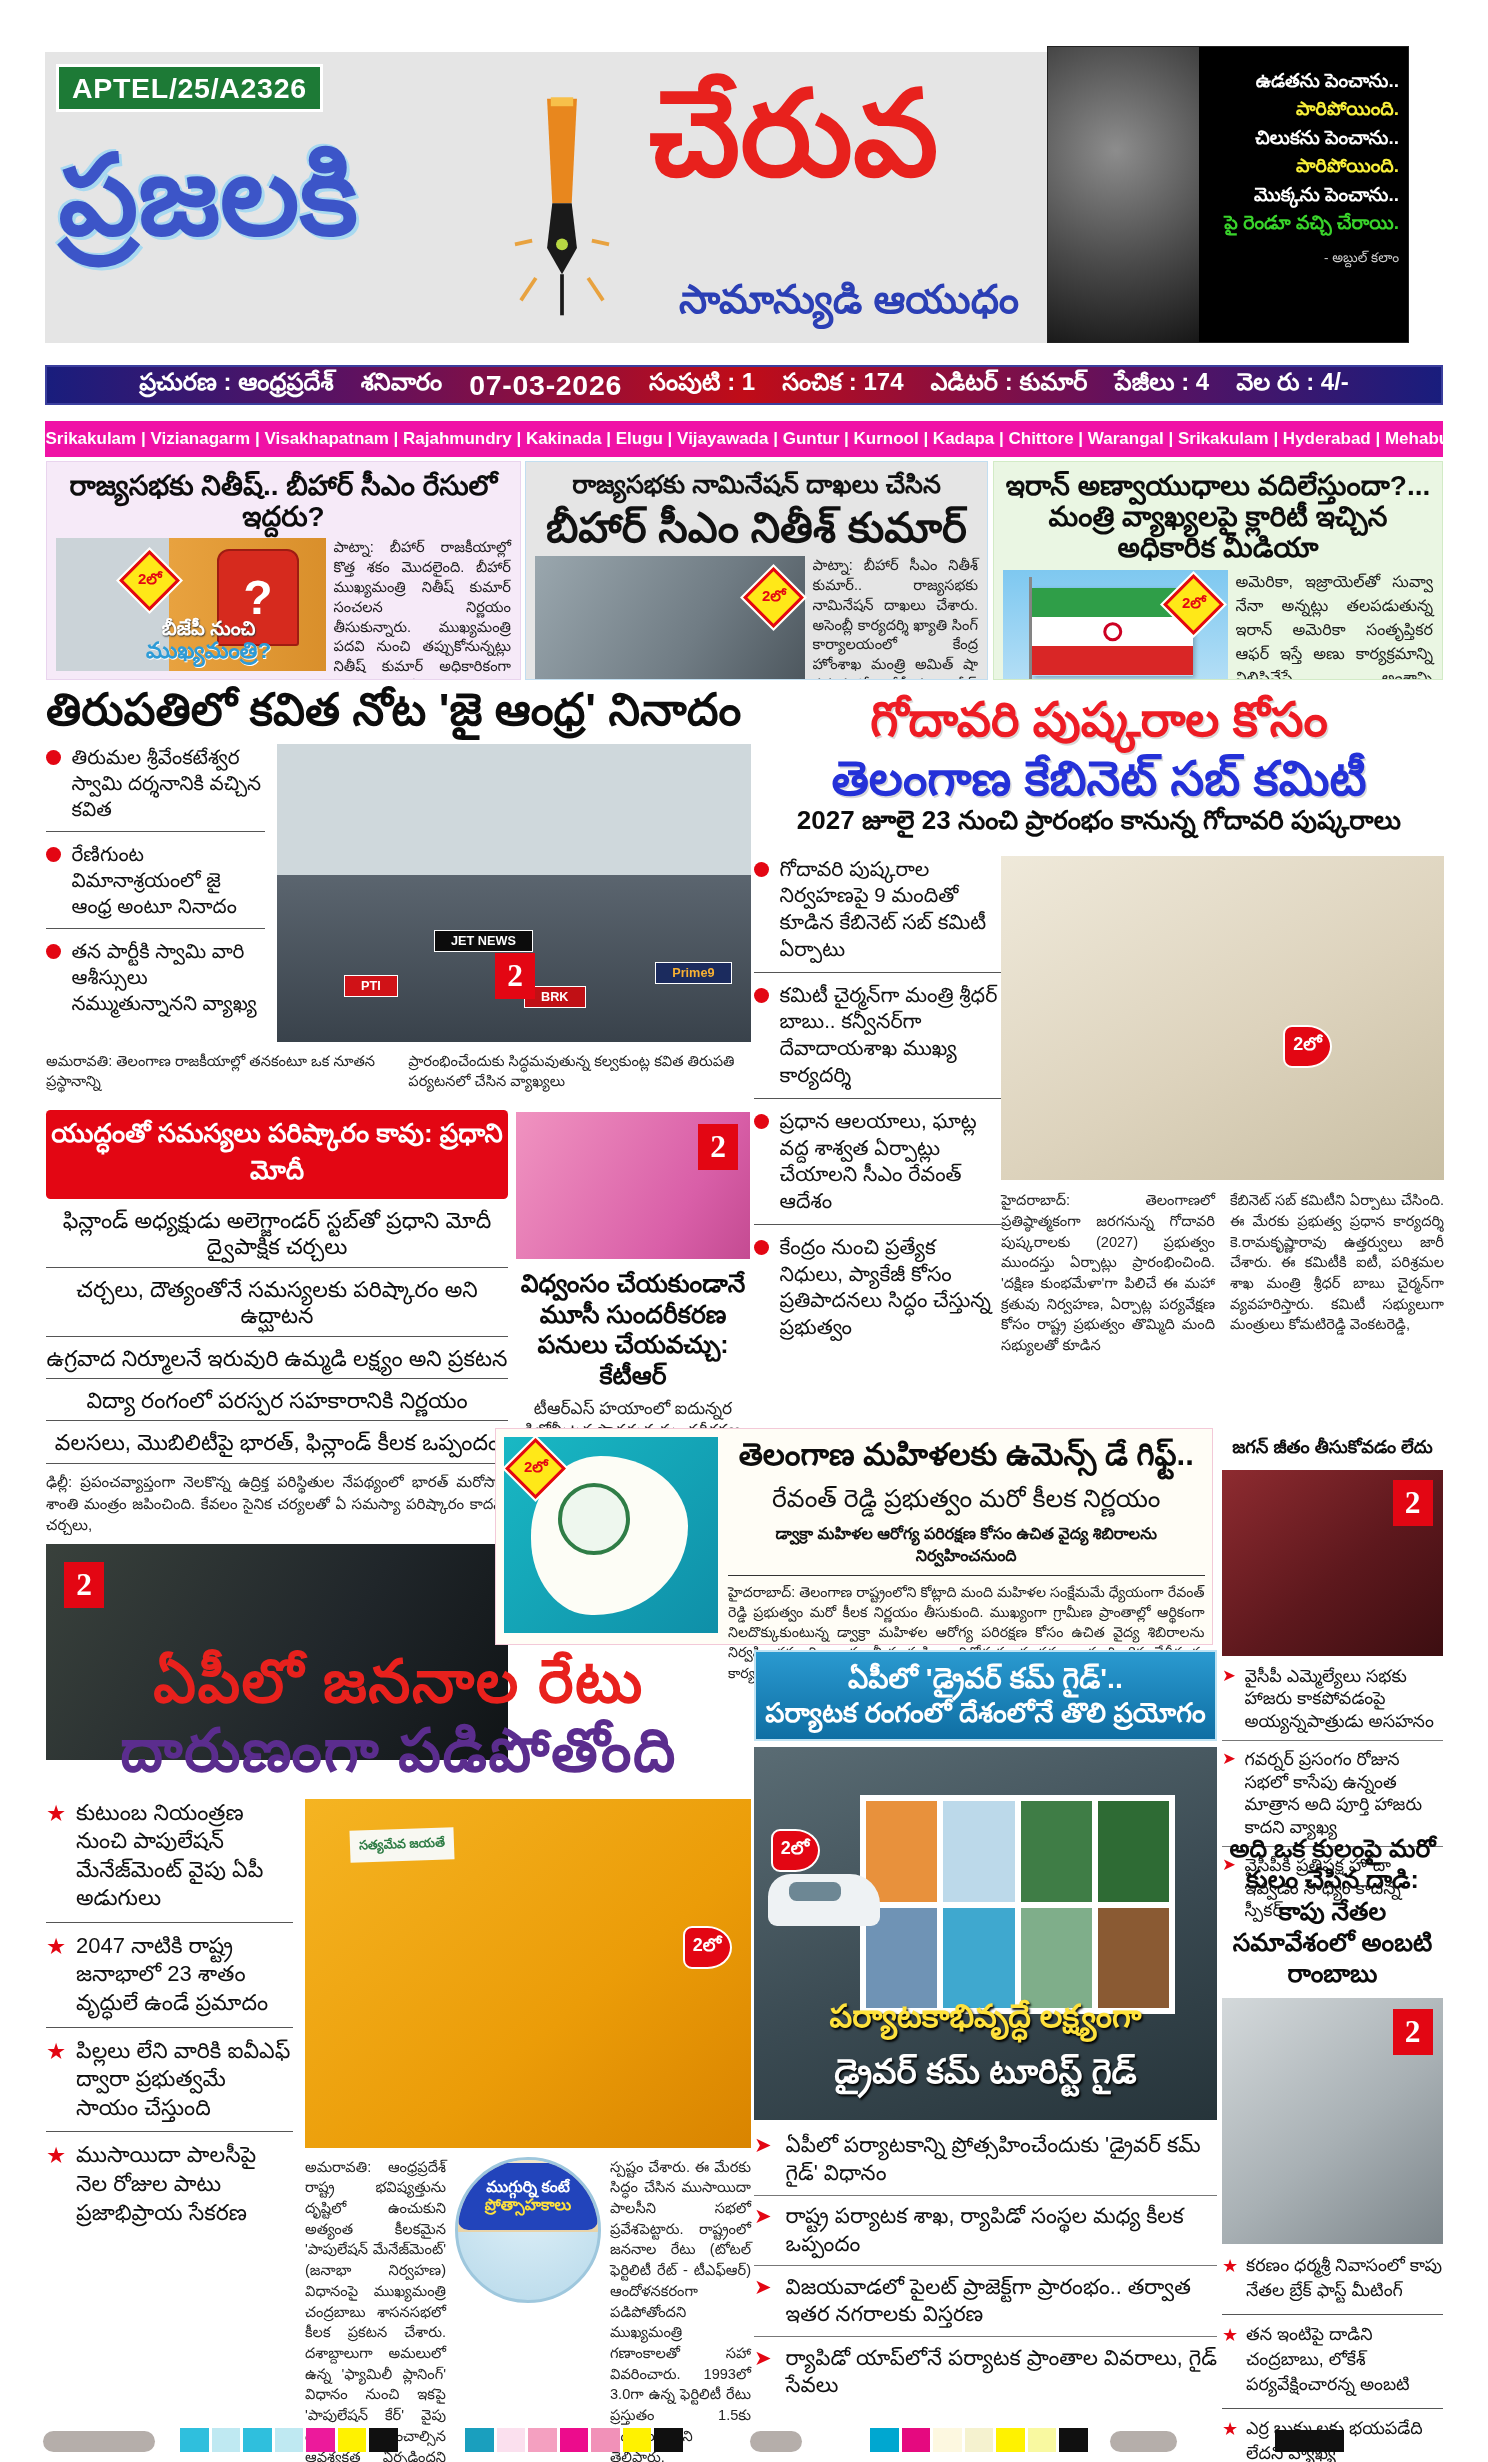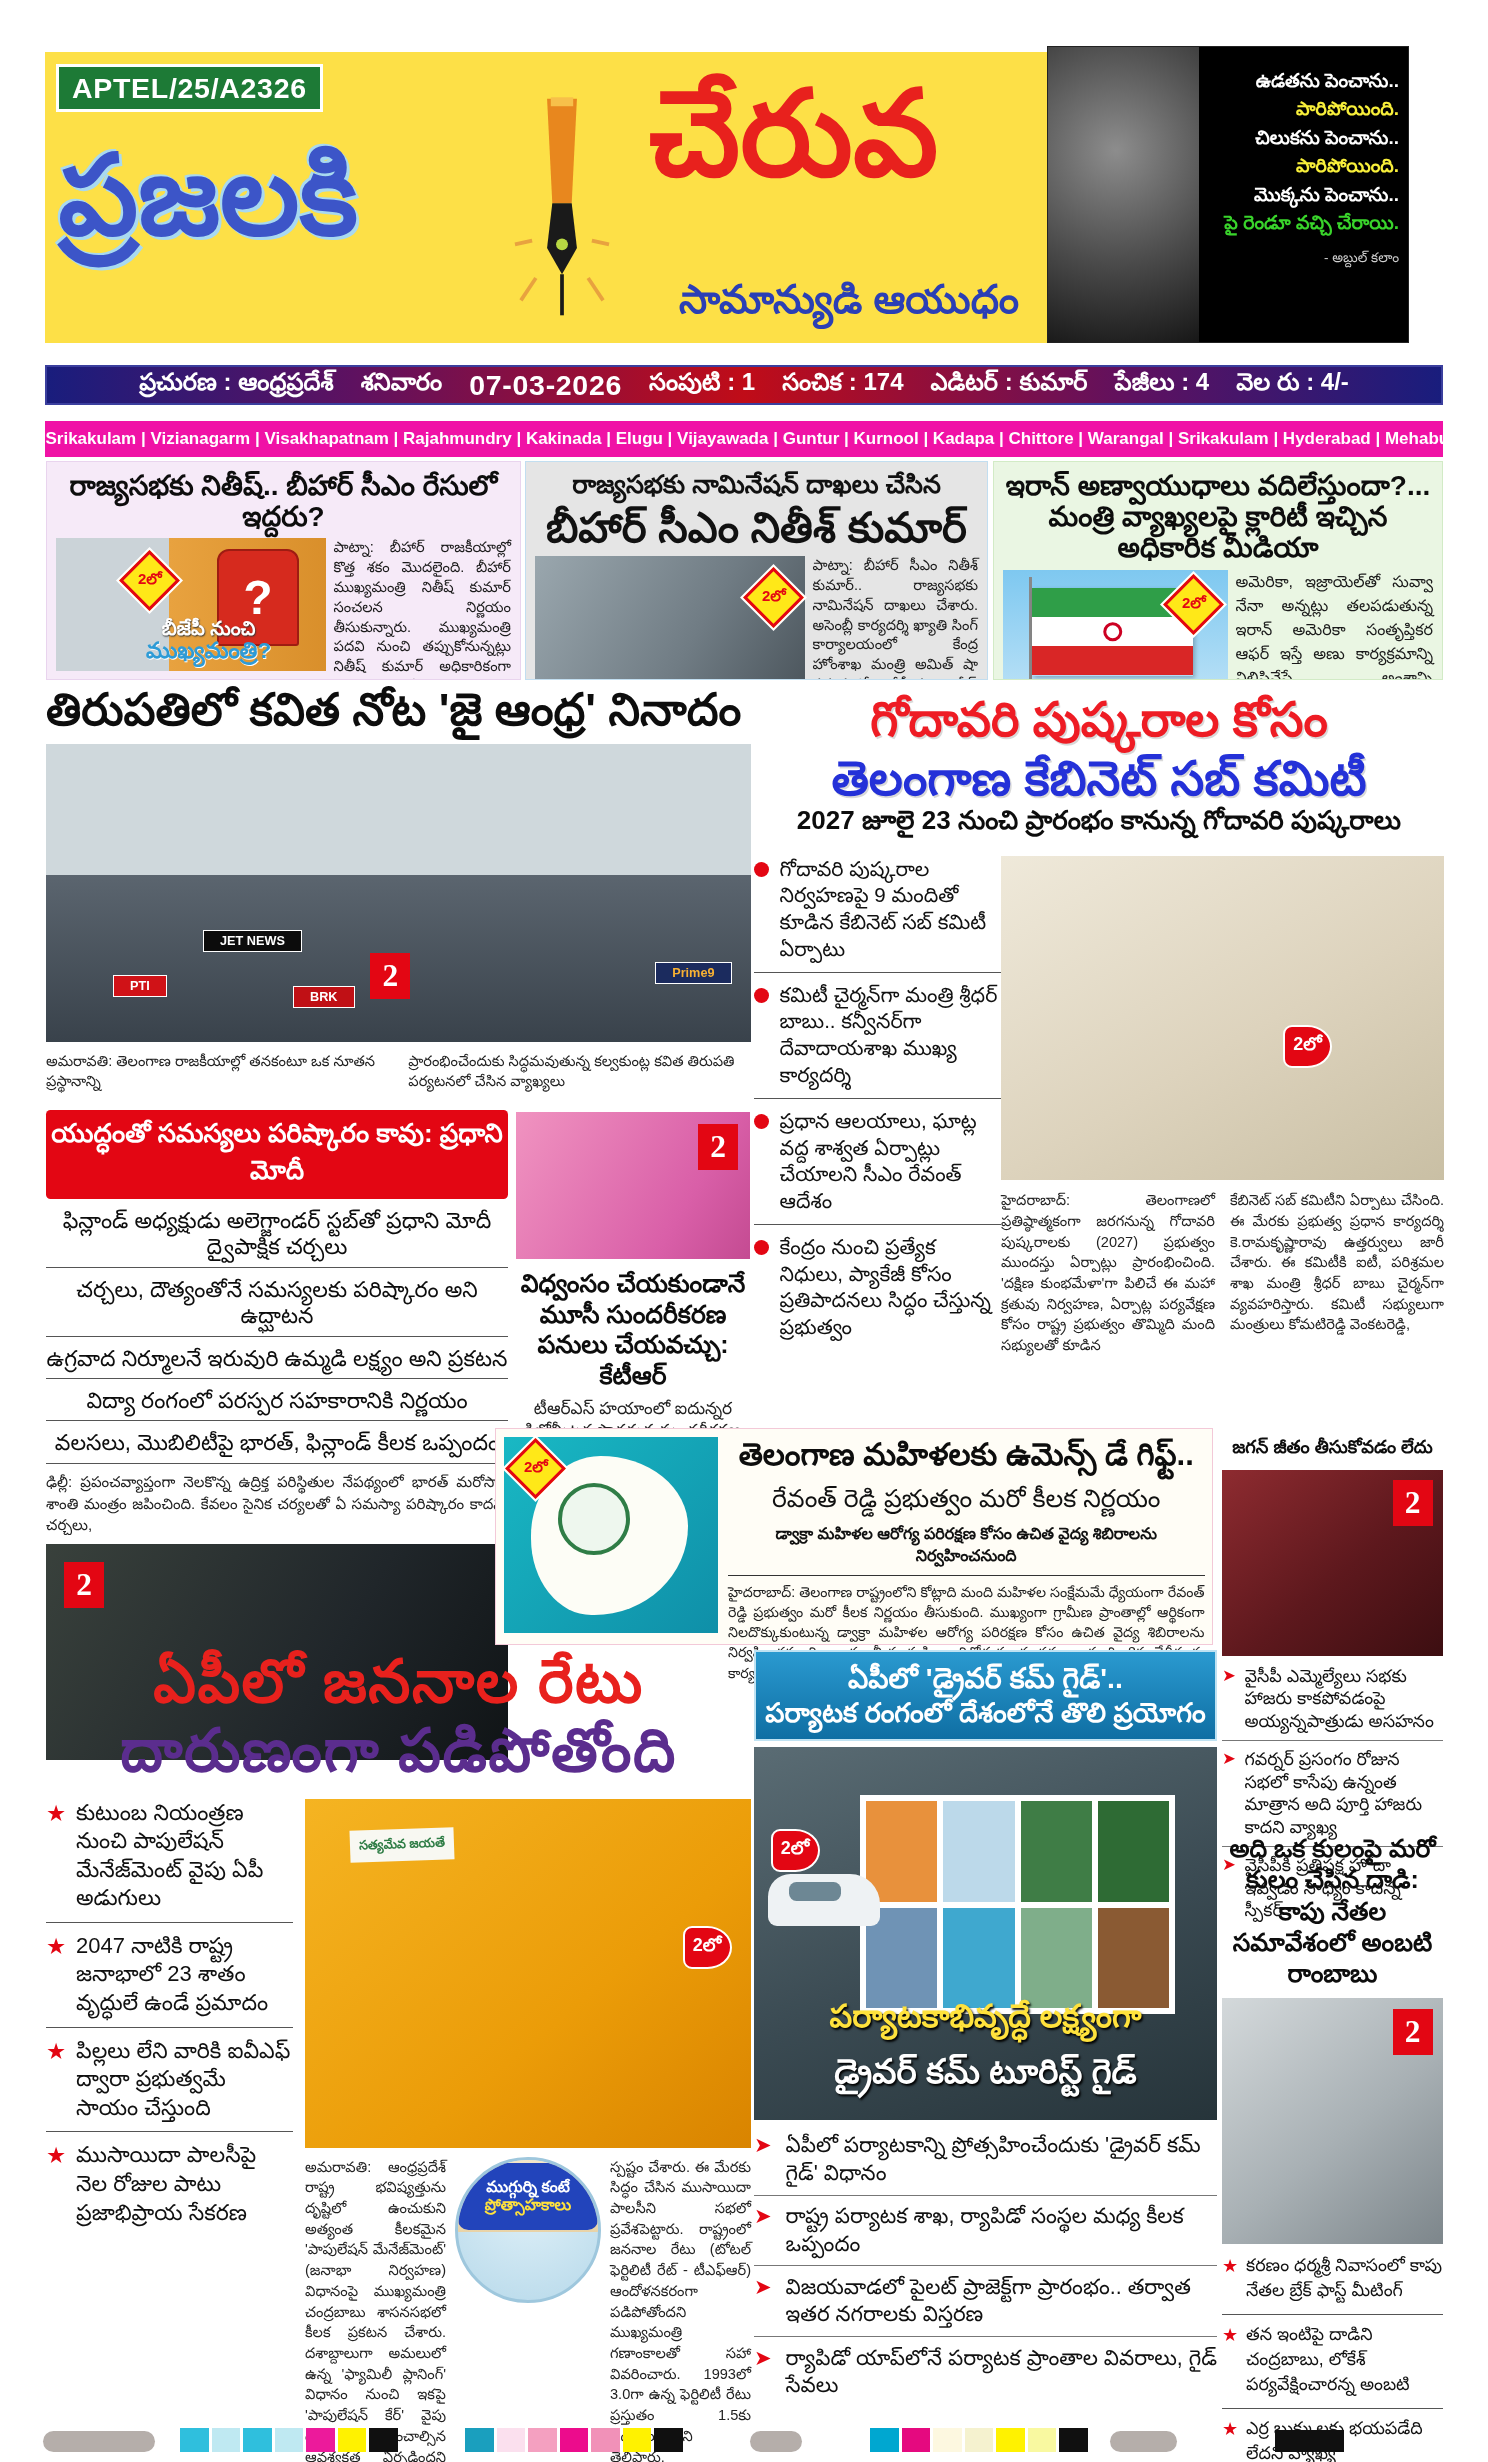--- a/index.html
+++ b/index.html
@@ -3,21 +3,21 @@
 <meta charset="utf-8">
 <style>
   * { box-sizing: border-box; margin: 0; padding: 0; }
   html,body { background:#e9e9e9; }
   .page{
     position:relative; width:1488px; height:2462px; background:#ffffff;
     font-family:"Liberation Sans", sans-serif; overflow:hidden; margin:0 auto;
     color:#111;
   }
   
-  .masthead{position:absolute;left:45px;top:52px;width:1173px;height:291px;background:#fde047;border-radius:0;}
+  .masthead{position:absolute;left:45px;top:52px;width:1173px;height:291px;background:#e5e5e5;border-radius:0;}
   .reg{position:absolute;left:10.5px;top:12px;background:#1d7a36;color:#fff;font-weight:bold;font-size:28.5px;padding:4.5px 13.5px;border:3px solid #fff;letter-spacing:0.7px;}
   .title-blue{position:absolute;left:13.5px;top:88px;font-size:112px;font-weight:900;color:#3c55c8;text-shadow:3px 3px 0 #a8d9f0,-2.2px -2.2px 0 #a8d9f0;line-height:1;}
   .pen{position:absolute;left:461px;top:39px;}
   .title-red{position:absolute;left:604px;top:21px;font-size:120px;font-weight:900;color:#e8211d;line-height:1;}
   .tagline{position:absolute;left:634px;top:225px;font-size:40px;font-weight:bold;color:#2b3fb5;}
   .quote-box{position:absolute;left:1047px;top:46px;width:362px;height:297px;background:#000000;display:flex;border:1.5px solid #222;}
   .quote-photo{width:42%;background:radial-gradient(circle at 45% 35%, #8d8d8d 0%, #4a4a4a 55%, #171717 100%);}
   .quote-text{flex:1;padding:19.5px 9px 9px 4.5px;text-align:right;font-size:19px;line-height:1.5;font-weight:bold;}
   .qline:nth-child(odd){color:#ffffff;}
   .qline:nth-child(even){color:#f8ef3a;}
@@ -257,20 +257,25 @@
             <span>2లో</span>
           </div>
       </div>
       <p class="box-body">అమెరికా, ఇజ్రాయెల్‌తో సువ్వా నేనా అన్నట్లు తలపడుతున్న ఇరాన్ అమెరికా సంతృప్తికర ఆఫర్ ఇస్తే అణు కార్యక్రమాన్ని నిలిపివేసే అంశాన్ని పరిశీలిస్తామని వెల్లడించినట్లు వార్తలు</p>
     </div>
   </section>
 
   <section class="kavitha">
     <h1 class="kv-h">తిరుపతిలో కవిత నోట 'జై ఆంధ్ర' నినాదం</h1>
     <div class="kv-row">
+      <div class="kv-bullets">
+        <div class="rb sep">తిరుమల శ్రీవేంకటేశ్వర స్వామి దర్శనానికి వచ్చిన కవిత</div>
+        <div class="rb sep">రేణిగుంట విమానాశ్రయంలో జై ఆంధ్ర అంటూ నినాదం</div>
+        <div class="rb">తన పార్టీకి స్వామి వారి ఆశీస్సులు నమ్ముతున్నానని వ్యాఖ్య</div>
+      </div>
       <div class="kv-photo">
         <div class="mic" style="left:157px;bottom:90px;background:#0c0c0c;">JET NEWS</div>
         <div class="mic" style="left:67px;bottom:45px;background:#d01217;">PTI</div>
         <div class="mic" style="right:19.5px;bottom:58px;background:#1b2b5e;color:#f8b133;">Prime9</div>
         <div class="mic" style="left:247px;bottom:34px;background:#c01015;">BRK</div>
         <div class="badge-sq" style="left:46%;bottom:43px;">2</div>
       </div>
     </div>
     <div class="kv-caption">
       <div>అమరావతి: తెలంగాణ రాజకీయాల్లో తనకంటూ ఒక నూతన ప్రస్థానాన్ని</div>

